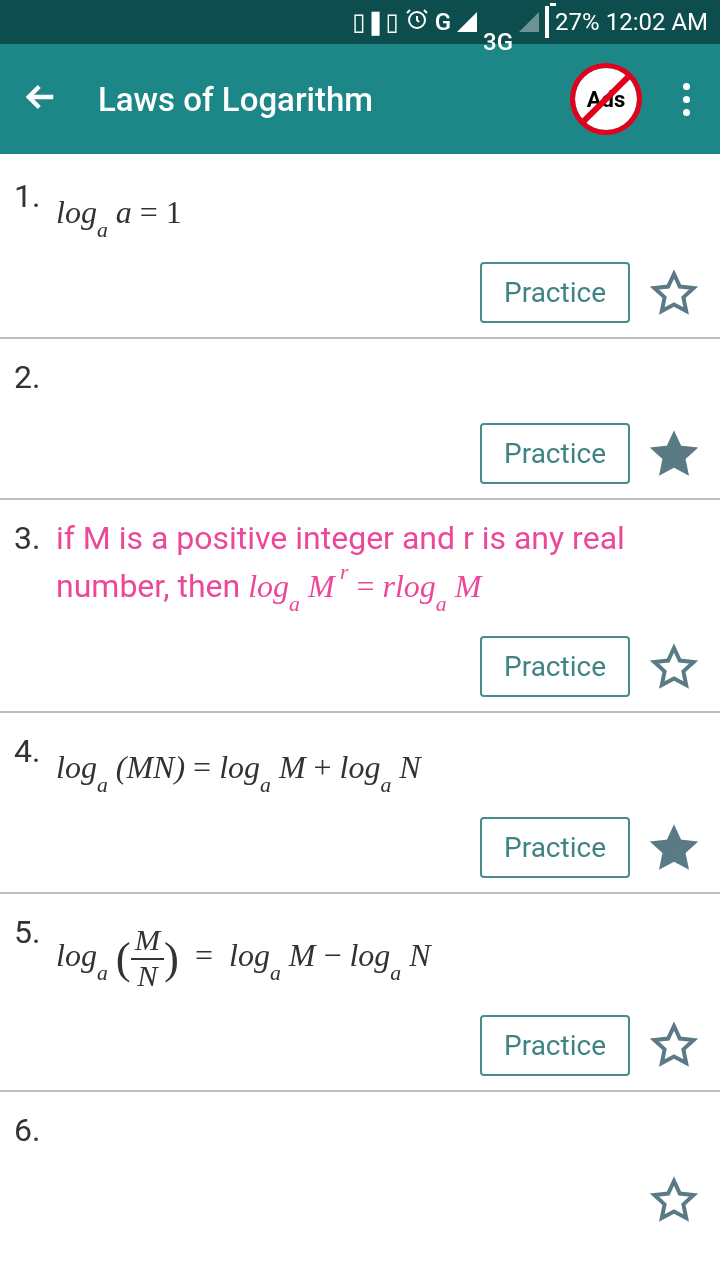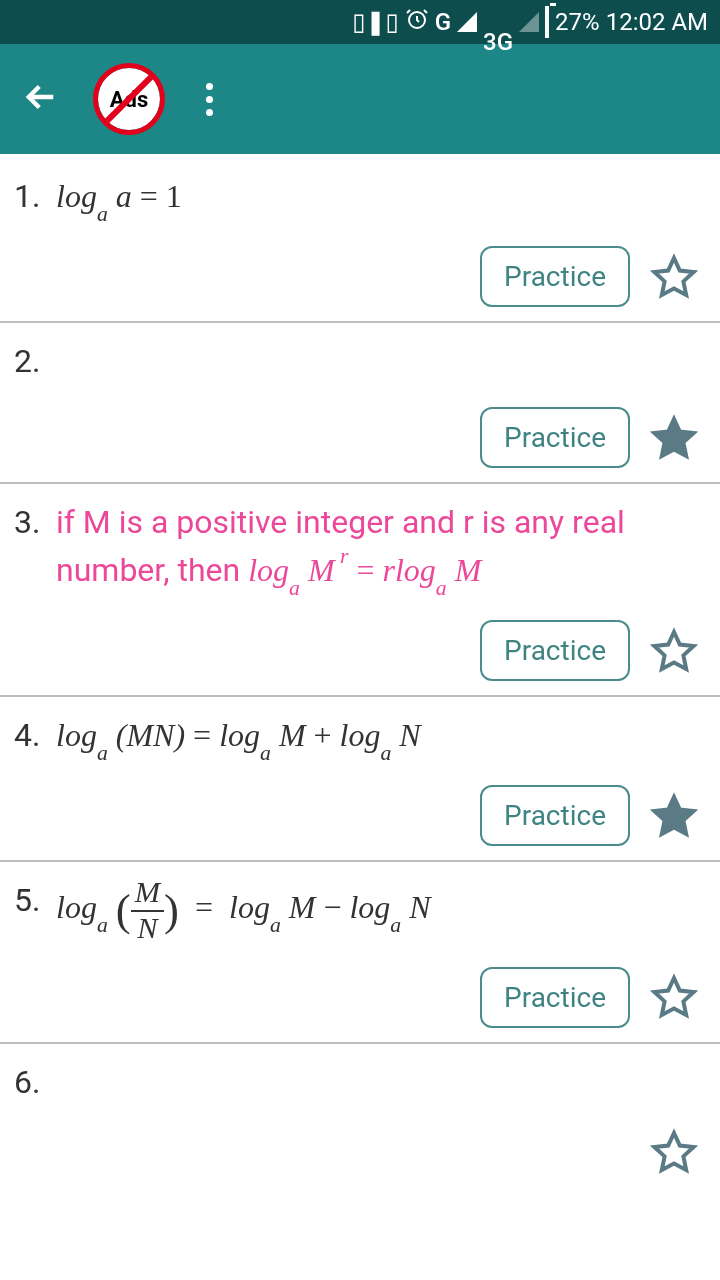--- a/index.html
+++ b/index.html
@@ -70,36 +70,37 @@
   }
   .item-number {
     min-width: 42px;
     font-size: 32px;
     color: #333;
   }
   .formula {
     font-family: Georgia, 'Times New Roman', serif;
     font-style: italic;
     font-size: 32px;
+    margin-top: 16px;
   }
   .item-foot {
     display: flex;
     justify-content: flex-end;
     align-items: center;
     gap: 20px;
     margin-top: 22px;
     padding-right: 8px;
   }
   .practice-btn {
     border: 2px solid #4a8c8c;
     color: #3f8383;
     background: #fff;
     font-size: 28px;
     padding: 12px 22px;
-    border-radius: 12px;
+    border-radius: 4px;
     font-family: inherit;
   }
   .star { width: 48px; height: 48px; }
   .star svg { width: 100%; height: 100%; }
   sub { font-size: 0.68em; font-style: italic; position: relative; top: 0.3em; }
   sup { font-size: 0.68em; font-style: italic; position: relative; top: -0.3em; }
   .frac {
     display: inline-flex; flex-direction: column; align-items: center;
     vertical-align: middle; font-size: 0.95em; line-height: 1.1;
   }
@@ -138,20 +139,21 @@
     <span style="margin-left:0;">12:02 AM</span>
   </div>
 </div>
 
 <div class="app-bar">
   <span class="back-arrow">
     <svg viewBox="0 0 24 24" fill="none" stroke="#fff" stroke-width="2.5">
         <path d="M19 12H5M11 18l-6-6 6-6"></path>
       </svg>
   </span>
+  <span class="app-title">Laws of Logarithm</span>
   <span class="no-ads">
     <span>Ads</span>
     <span class="slash"></span>
   </span>
   <span class="menu-dots">
     <span></span>
       <span></span>
       <span></span>
   </span>
 </div>

